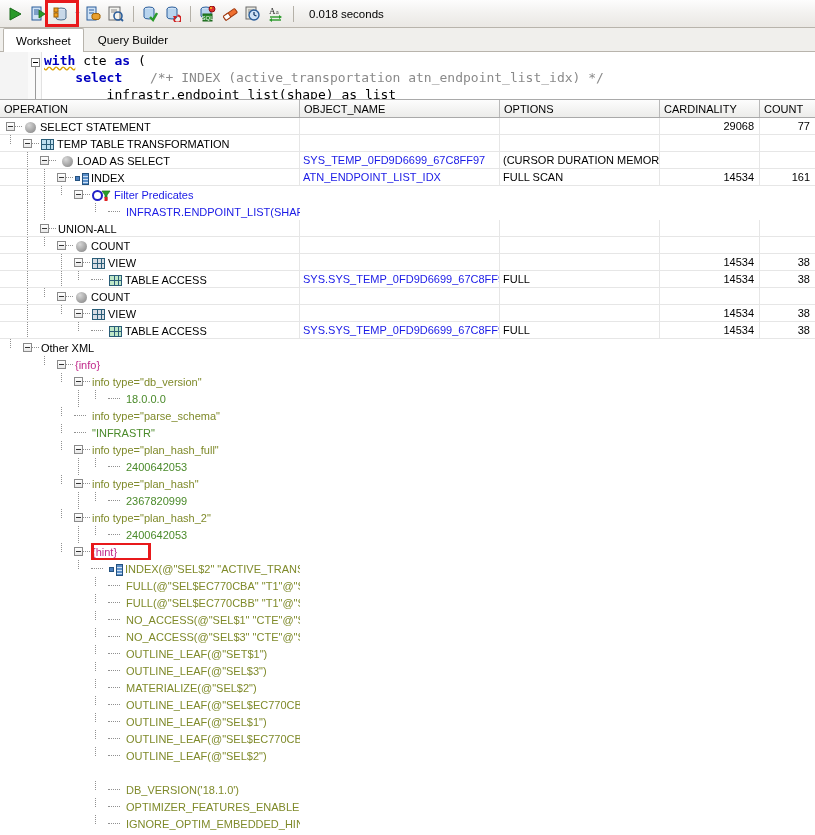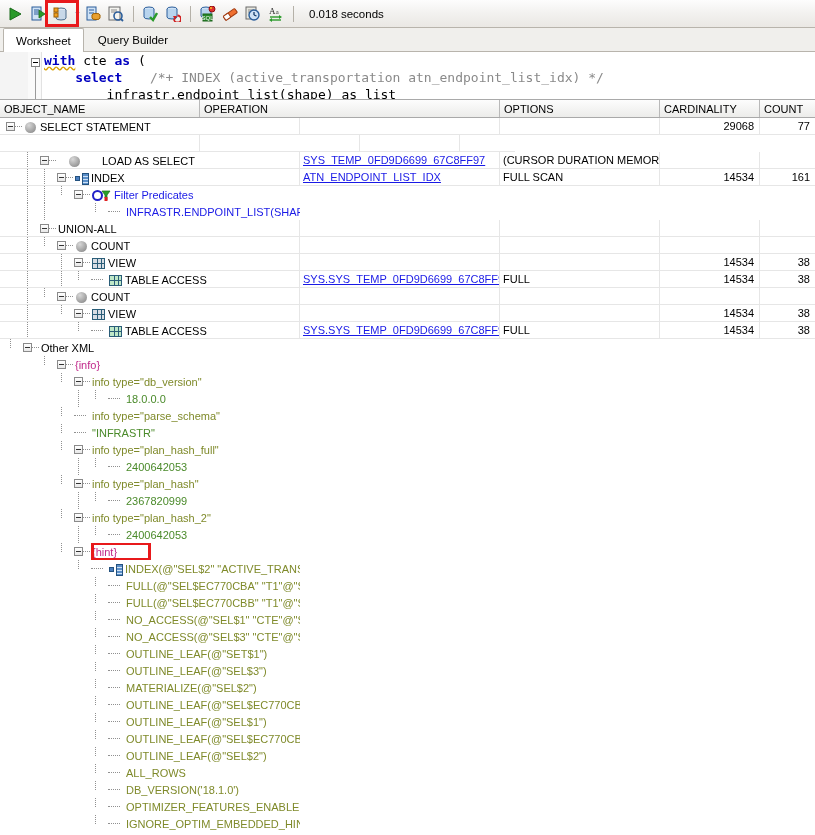--- a/index.html
+++ b/index.html
@@ -162,21 +162,21 @@
     box-sizing: border-box;
     overflow: hidden; white-space: nowrap;
     font-size: 11px; color: #000;
     display: flex; align-items: center;
     position: relative;
   }
   .row.grid .cell { border-bottom: 1px solid #e6e6e6; border-right: 1px solid #e6e6e6; }
   .row.grid .cell.c-cost { border-right: none; }
   .cell.c-obj, .cell.c-opt { padding-left: 3px; }
   .cell.c-card, .cell.c-cost { justify-content: flex-end; padding-right: 5px; }
-  .link { color: #1a1ae6; text-decoration: underline; font-size: 11px; }
+  .link { color: #1a1ae6; font-size: 11px; }
 
   
   .tcell { width: 300px; position: relative; box-sizing: border-box; }
   .tlabel {
     position: absolute; top: 0; height: 17px;
     display: flex; align-items: center;
     font-size: 11px; white-space: nowrap;
   }
   .exp {
     position: absolute; top: 4px;
@@ -376,54 +376,63 @@
   <div class="editor">
     <div class="ed-gutter"></div>
     <div class="ed-foldbar"></div>
     <div class="ed-fold"></div>
     <div class="ed-foldline"></div>
     <div class="ed-code" id="ed-code"><div class="ed-line"><span class="kwu">with</span><span class="plain"> cte </span><span class="kw">as</span><span class="plain"> (</span></div><div class="ed-line"><span class="kw">    select </span><span class="cmt"> /*+ INDEX (active_transportation atn_endpoint_list_idx) */</span></div><div class="ed-line"><span class="plain">        infrastr.endpoint_list(shape) as list</span></div></div>
   </div>
 
   <div class="plan">
     <div class="hdr">
+      <div class="hdr-cell c-op">OPERATION</div>
       <div class="hdr-cell c-obj">OBJECT_NAME</div>
-      <div class="hdr-cell c-op">OPERATION</div>
       <div class="hdr-cell c-opt">OPTIONS</div>
       <div class="hdr-cell c-card">CARDINALITY</div>
       <div class="hdr-cell c-cost">COUNT</div>
     </div>
     <div class="rows" id="plan-rows">
         <div class="row grid">
           <div class="cell tcell" style="border-bottom: 1px solid rgb(230, 230, 230); border-right: 1px solid rgb(230, 230, 230); padding-left: 44px;">
             <span class="hline" style="left: 15px; top: 8px; width: 7px;"></span>
             <span class="exp" style="left: 6px;"></span>
             <span class="tlabel" style="left: 24px;">
               <span class="ico-ball"></span>
               <span class="txt-black">SELECT STATEMENT</span>
             </span>
           </div>
           <div class="cell c-obj"></div>
           <div class="cell c-opt"></div>
           <div class="cell c-card">29068</div>
           <div class="cell c-cost">77</div>
         </div>
         <div class="row grid">
+          <div class="cell tcell" style="border-bottom: 1px solid rgb(230, 230, 230); border-right: 1px solid rgb(230, 230, 230);">
+            <span class="vline" style="left: 10px; top: 0px; height: 9px;"></span>
+            <span class="hline" style="left: 32px; top: 8px; width: 7px;"></span>
+            <span class="exp" style="left: 23px;"></span>
+            <span class="tlabel" style="left: 41px;">
+              <span class="ico-grid"></span>
+              <span class="txt-black">TEMP TABLE TRANSFORMATION</span>
+            </span>
+          </div>
           <div class="cell c-obj"></div>
           <div class="cell c-opt"></div>
           <div class="cell c-card"></div>
           <div class="cell c-cost"></div>
         </div>
         <div class="row grid">
           <div class="cell tcell" style="border-bottom: 1px solid rgb(230, 230, 230); border-right: 1px solid rgb(230, 230, 230);">
             <span class="vline" style="left: 27px; top: 0px; height: 17px;"></span>
             <span class="vline" style="left: 27px; top: 0px; height: 9px;"></span>
             <span class="hline" style="left: 49px; top: 8px; width: 7px;"></span>
             <span class="exp" style="left: 40px;"></span>
-            <span class="tlabel" style="left: 68px; gap: 18px;">
+            <span class="tlabel" style="left: 61px;">
               <span class="ico-ball"></span>
               <span class="txt-black">LOAD AS SELECT</span>
             </span>
           </div>
           <div class="cell c-obj">
             <span class="link">SYS_TEMP_0FD9D6699_67C8FF97</span>
           </div>
           <div class="cell c-opt">(CURSOR DURATION MEMORY)</div>
           <div class="cell c-card"></div>
           <div class="cell c-cost"></div>
@@ -939,27 +948,20 @@
             <span class="tlabel" style="left: 126px;">
               <span class="txt-olive">OUTLINE_LEAF(@"SEL$2")</span>
             </span>
           </div>
           <div class="cell c-obj"></div>
           <div class="cell c-opt"></div>
           <div class="cell c-card"></div>
           <div class="cell c-cost"></div>
         </div>
         <div class="row">
-          <div class="cell tcell">
-            <span class="vline" style="left: 95px; top: 0px; height: 9px;"></span>
-            <span class="hline" style="left: 108px; top: 8px; width: 12px;"></span>
-            <span class="tlabel" style="left: 126px;">
-              <span class="txt-olive">ALL_ROWS</span>
-            </span>
-          </div>
           <div class="cell c-obj"></div>
           <div class="cell c-opt"></div>
           <div class="cell c-card"></div>
           <div class="cell c-cost"></div>
         </div>
         <div class="row">
           <div class="cell tcell">
             <span class="vline" style="left: 95px; top: 0px; height: 9px;"></span>
             <span class="hline" style="left: 108px; top: 8px; width: 12px;"></span>
             <span class="tlabel" style="left: 126px;">

